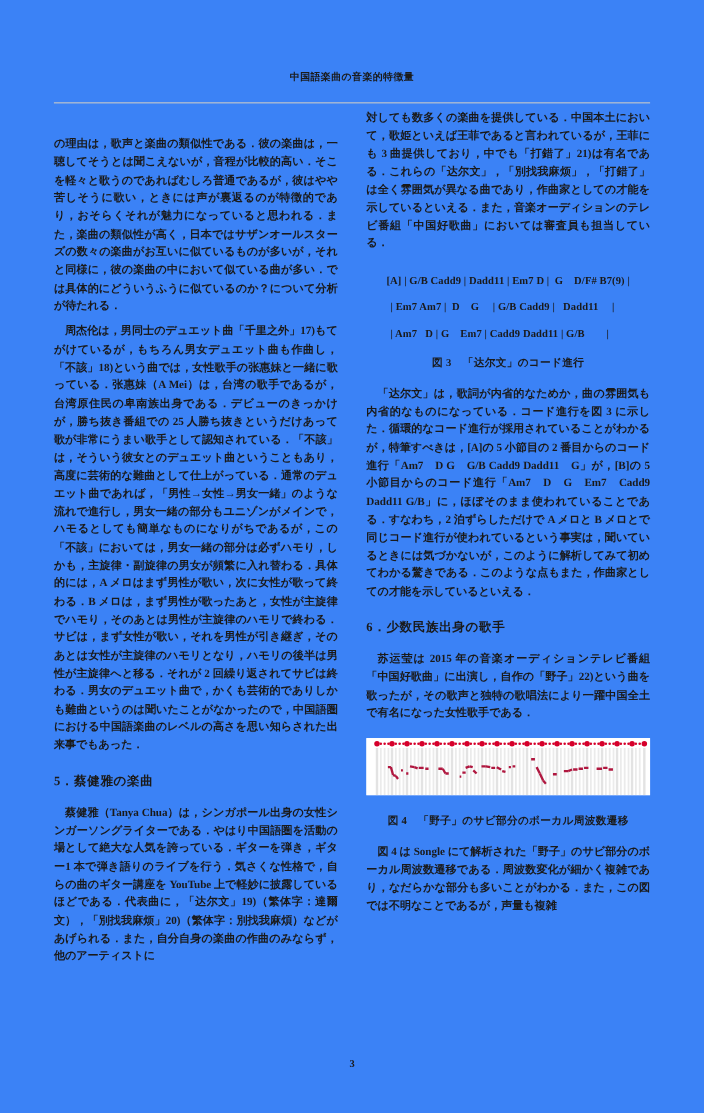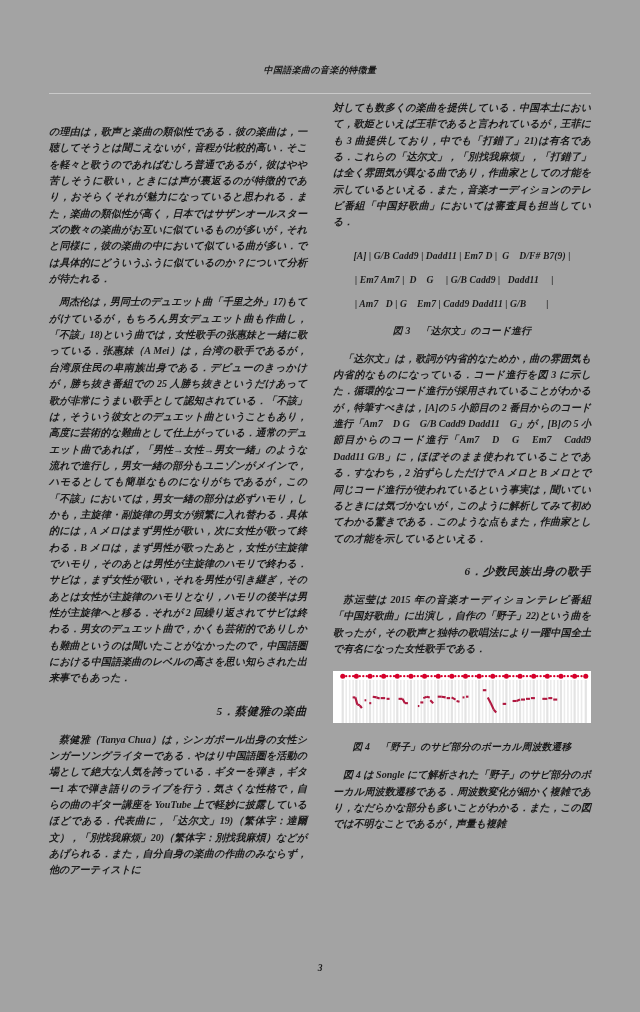--- a/index.html
+++ b/index.html
@@ -11,22 +11,21 @@
     width: 640px;
     height: 1012px;
     position: relative;
     font-family: "Liberation Serif", "DejaVu Serif", serif;
     color: #1a1a1a;
     overflow: hidden;
   }
   .page {
     position: absolute;
     inset: 0;
-    background: #a3a3a3;
-    font-style: italic;
+    background: #3b82f6;
   }
   
   .running-head {
     position: absolute;
     top: 64px;
     left: 0;
     width: 640px;
     text-align: center;
     font-size: 9px;
     font-weight: bold;
@@ -69,21 +68,21 @@
   }
   p.body-text.noindent { text-indent: 0; }
 
   .gap-sm { height: 7px; }
   .gap-md { height: 13px; }
 
   h2.section-title {
     margin: 0;
     font-size: 11.4px;
     font-weight: bold;
-    text-align: right;
+    text-align: left;
     letter-spacing: 0.6px;
     line-height: 16px;
   }
   .sec-space-before { height: 16px; }
   .sec-space-after  { height: 13px; }
 
   
   .chords {
     margin: 0;
     padding: 0;

